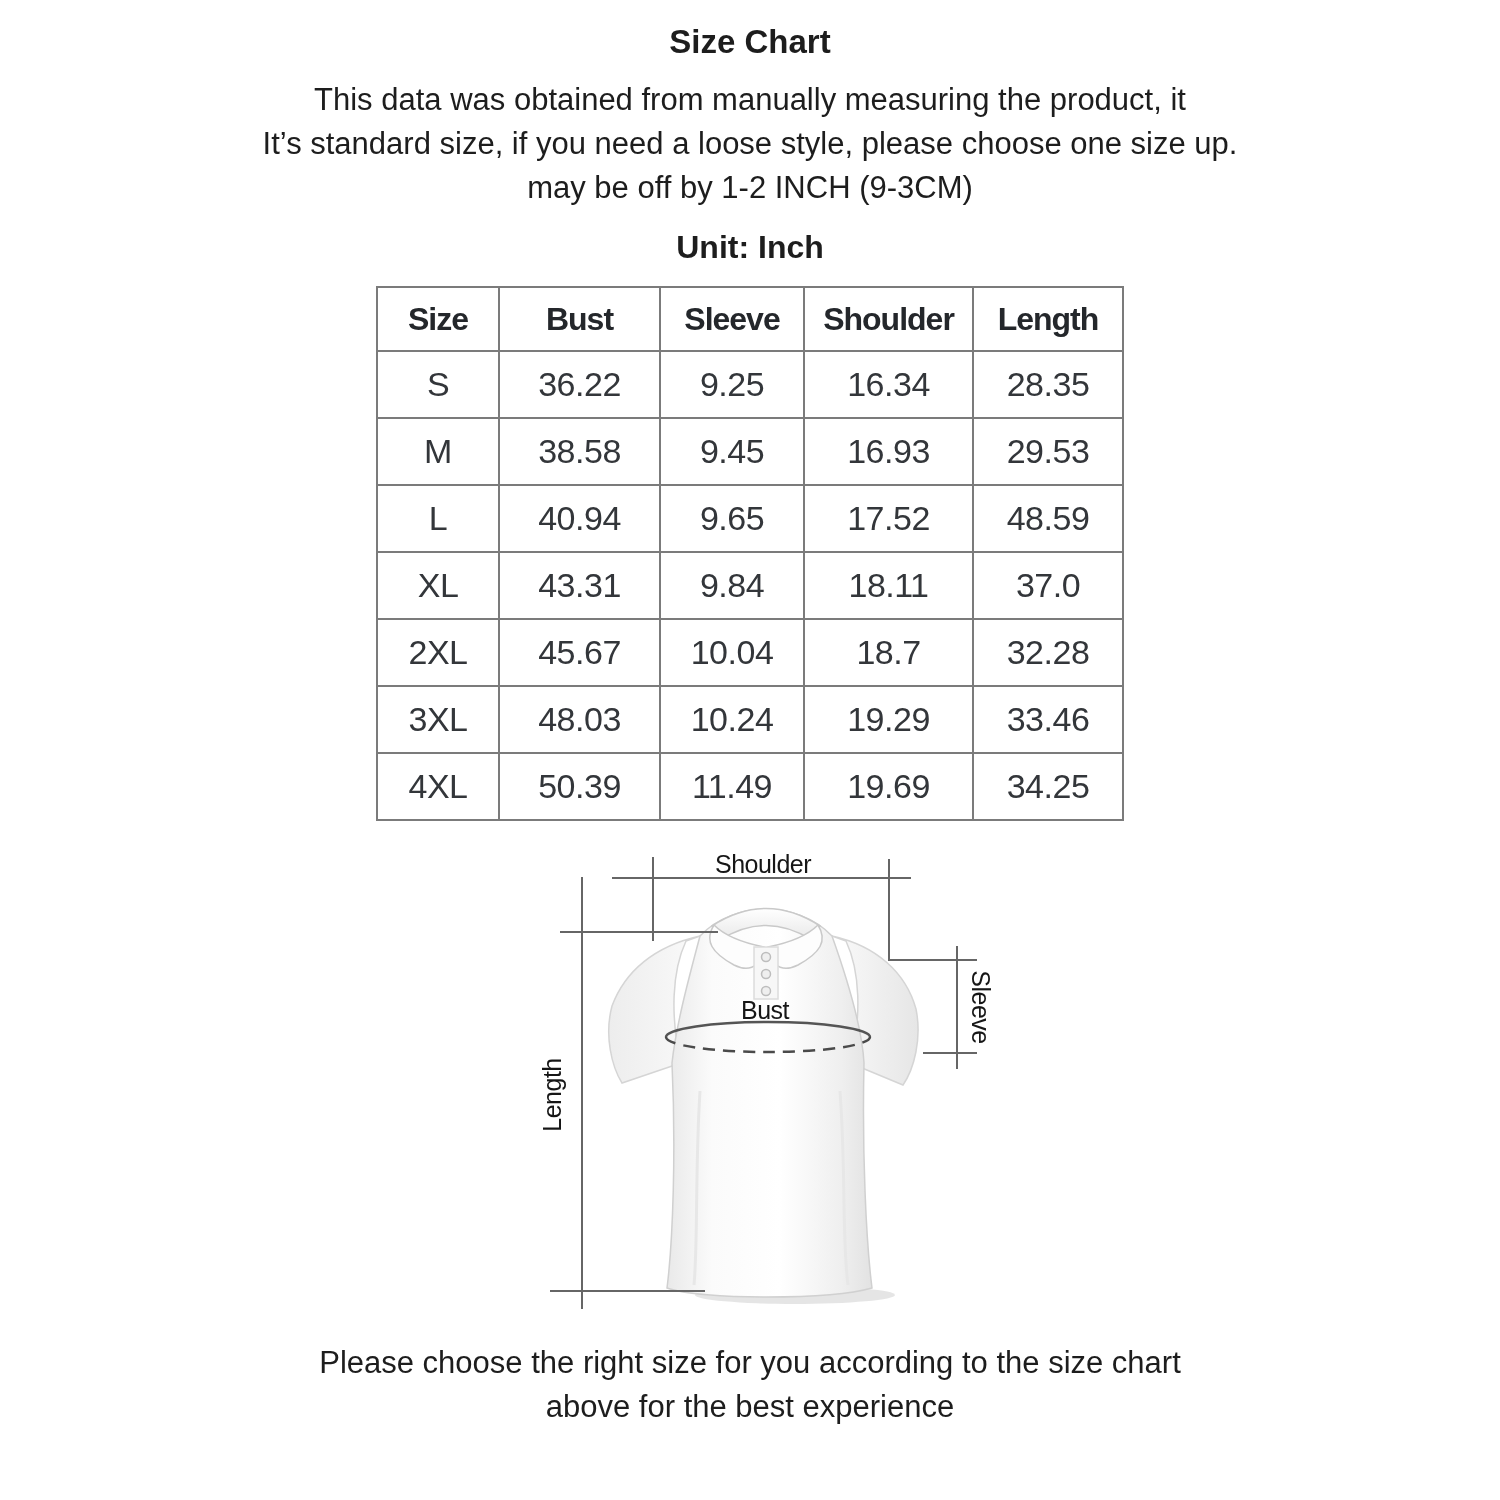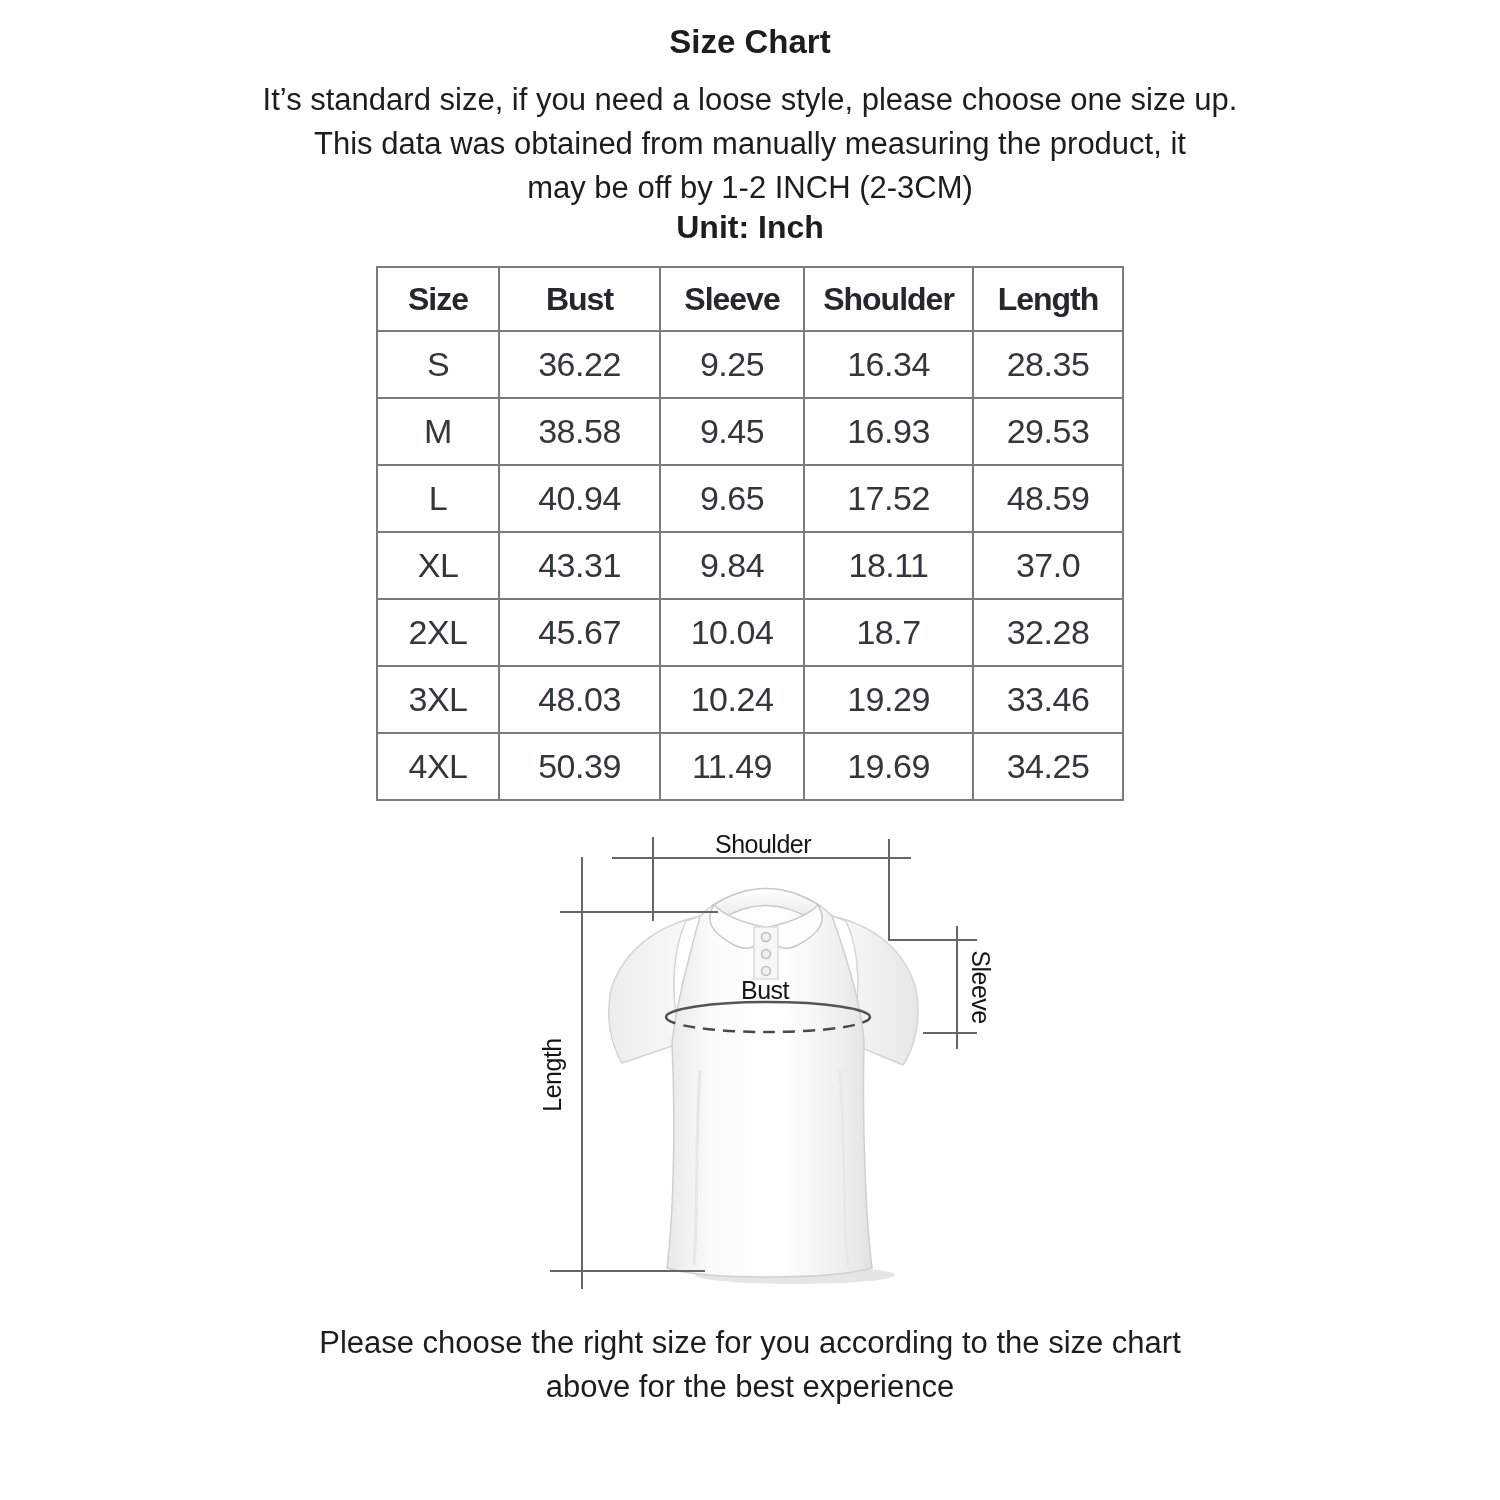--- a/index.html
+++ b/index.html
@@ -1,21 +1,21 @@
 <!DOCTYPE html>
 <html><head>
 <meta charset="utf-8">
 <style>
   html,body{margin:0;padding:0;background:#ffffff;}
   body{width:1500px;height:1500px;font-family:"Liberation Sans",sans-serif;color:#1d1d1d;}
   .page{width:1500px;height:1500px;overflow:hidden;box-sizing:border-box;padding-top:10px;text-align:center;}
 
   .title{font-size:33px;line-height:40px;font-weight:700;margin:12px 0 16px 0;letter-spacing:0;}
   .desc{font-size:31px;line-height:44px;font-weight:400;}
-  .unit{font-size:32px;line-height:34px;font-weight:700;}
+  .unit{font-size:32px;line-height:34px;font-weight:700;margin-top:20px;}
 
   table.size-table{border-collapse:collapse;margin:22px auto 0 auto;table-layout:fixed;}
   .size-table th,.size-table td{border:2px solid #7b7b7b;text-align:center;vertical-align:middle;padding:0;}
   .size-table th{font-size:32px;font-weight:700;height:62px;color:#24272b;letter-spacing:-1px;border-radius:24px;}
   .size-table td{font-size:34px;font-weight:400;height:65px;color:#33363a;letter-spacing:-0.5px;}
   .col-size{width:122px;}.col-bust{width:161px;}.col-sleeve{width:144px;}
   .col-shoulder{width:169px;}.col-length{width:150px;}
 
   .diagram{width:490px;height:480px;margin:18px auto 0 auto;transform:translateX(20px);}
   .diagram svg{display:block;width:490px;height:480px;}
@@ -25,23 +25,23 @@
   .footer{font-size:31px;line-height:44px;font-weight:400;margin-top:22px;}
 </style>
 </head>
 <body>
 
 <div class="page">
 
   <h1 class="title">Size Chart</h1>
 
   <div class="desc">
+    <div>This data was obtained from manually measuring the product, it</div>
     <div>It’s standard size, if you need a loose style, please choose one size up.</div>
-    <div>This data was obtained from manually measuring the product, it</div>
-    <div>may be off by 1-2 INCH (2-3CM)</div>
+    <div>may be off by 1-2 INCH (9-3CM)</div>
   </div>
 
   <div class="unit">Unit: Inch</div>
 
   <table class="size-table">
     <colgroup>
       <col class="col-size">
         <col class="col-bust">
         <col class="col-sleeve">
       <col class="col-shoulder">

